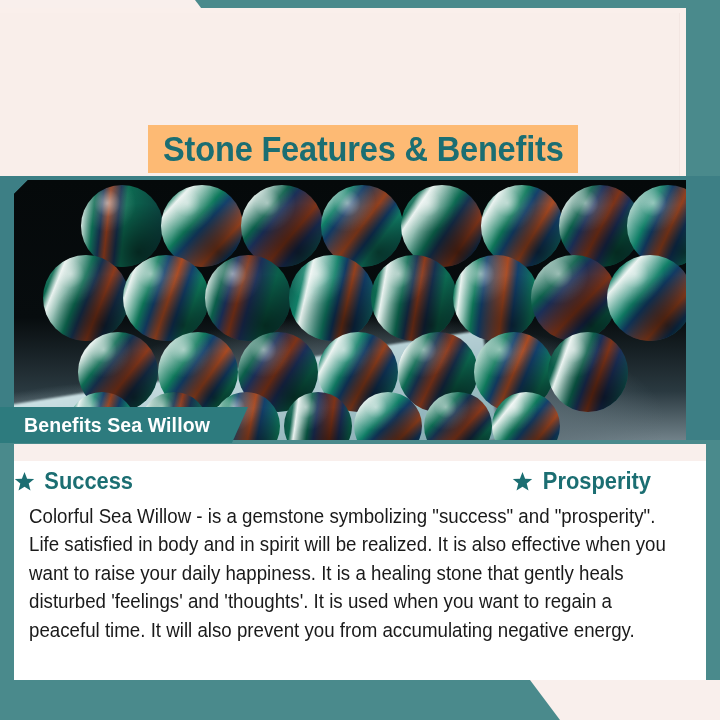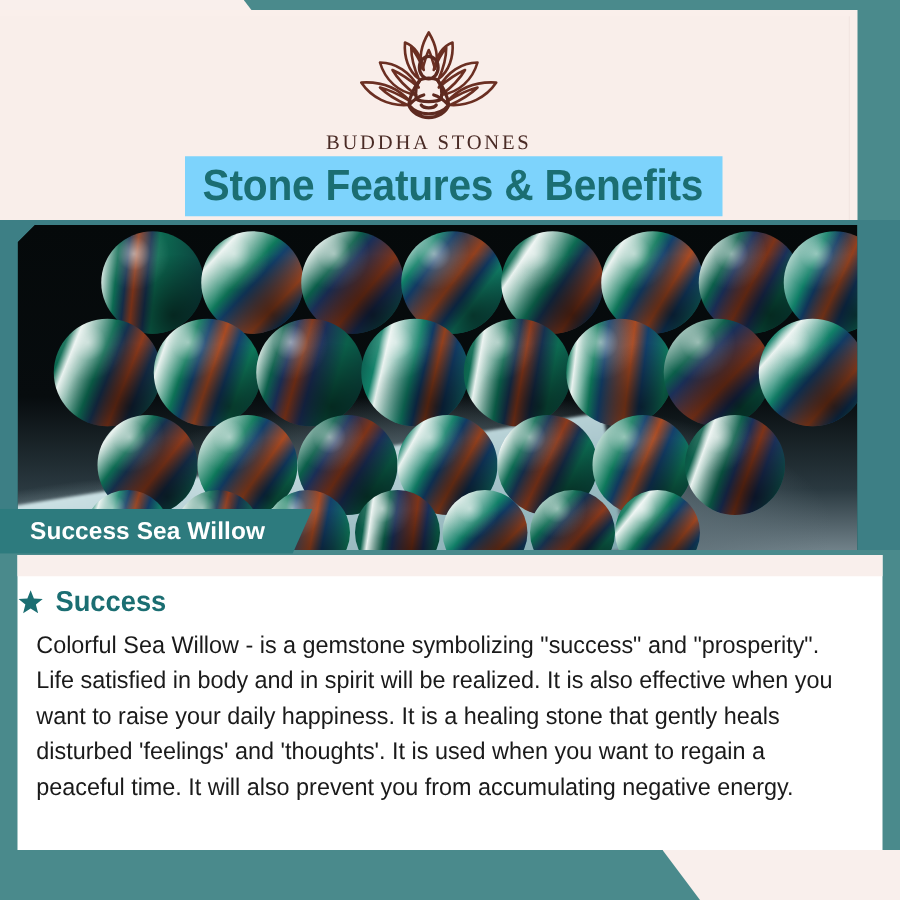--- a/index.html
+++ b/index.html
@@ -67,24 +67,24 @@
     letter-spacing: 2.2px;
     color: #4a2b26;
     text-align: center;
   }
 
   
   .title-band {
     position: absolute;
     left: 148px; top: 125px;
     width: 430px; height: 48px;
-    background: #7dd3fc;
+    background: #fdba74;
     display: flex;
     align-items: center;
-    justify-content: flex-end;
+    justify-content: center;
   }
   .title-text {
     font-family: "Liberation Sans Narrow", "Liberation Sans", sans-serif;
     font-weight: bold;
     font-size: 35px;
     letter-spacing: -0.2px;
     color: #1b6e72;
     transform: scaleX(0.93);
     white-space: nowrap;
   }
@@ -232,42 +232,20 @@
 </head>
 <body>
 
 <div id="poster">
 
   <div class="top-teal"></div>
   <div class="right-teal"></div>
   <div class="cream-panel"></div>
   <div class="cream-panel-inner"></div>
 
-  <div class="logo-wrap">
-    <svg class="logo-mark" viewBox="0 0 124 82">
-      <g fill="none" stroke="#6b2f22" stroke-width="2.1" stroke-linecap="round" stroke-linejoin="round">
-        <path d="M62 6 C56 16 54 26 57 35 C59 29 60 24 62 20 C64 24 65 29 67 35 C70 26 68 16 62 6 Z"></path>
-        <path d="M43 14 C42 26 46 37 54 43 C50 34 48 25 48 18 C52 23 55 29 58 36 C56 25 51 17 43 14 Z"></path>
-        <path d="M81 14 C82 26 78 37 70 43 C74 34 76 25 76 18 C72 23 69 29 66 36 C68 25 73 17 81 14 Z"></path>
-        <path d="M23 30 C27 44 38 54 52 56 C44 50 37 43 33 36 C40 39 47 44 54 50 C47 38 36 30 23 30 Z"></path>
-        <path d="M101 30 C97 44 86 54 72 56 C80 50 87 43 91 36 C84 39 77 44 70 50 C77 38 88 30 101 30 Z"></path>
-        <path d="M8 46 C16 58 30 65 45 64 C36 60 28 55 23 50 C31 52 39 56 47 61 C37 50 23 45 8 46 Z"></path>
-        <path d="M116 46 C108 58 94 65 79 64 C88 60 96 55 101 50 C93 52 85 56 77 61 C87 50 101 45 116 46 Z"></path>
-      </g>
-      <g fill="none" stroke="#5e2a20" stroke-width="2.6" stroke-linecap="round" stroke-linejoin="round">
-        <ellipse cx="62" cy="34" rx="7.5" ry="9"></ellipse>
-        <path d="M55 44 C50 50 47 57 46 64 C50 60 54 57 58 56"></path>
-        <path d="M69 44 C74 50 77 57 78 64 C74 60 70 57 66 56"></path>
-        <path d="M55 44 C58 42 66 42 69 44 C72 48 73 54 72 59 C69 62 55 62 52 59 C51 54 52 48 55 44 Z"></path>
-        <path d="M46 64 C48 70 55 74 62 74 C69 74 76 70 78 64 C74 69 68 71 62 71 C56 71 50 69 46 64 Z"></path>
-        <path d="M56 64 C58 67 66 67 68 64"></path>
-      </g>
-    </svg>
-    <div class="logo-word">BUDDHA STONES</div>
-  </div>
 
   <div class="title-band">
     <div class="title-text">Stone Features &amp; Benefits</div>
   </div>
 
   <div class="photo-frame">
     <div class="photo">
       <div class="photo-bg"></div>
       <div class="tabletop"></div>
       <div id="beads">
@@ -359,32 +337,38 @@
             <div class="stripe" style="background: linear-gradient(132deg, rgb(10, 43, 51) 0%, rgb(13, 107, 82) 12%, rgb(233, 242, 239) 17%, rgb(13, 107, 82) 34%, rgb(23, 49, 79) 41%, rgb(140, 58, 28) 55%, rgb(23, 49, 79) 64%, rgb(13, 107, 82) 70%, rgb(10, 43, 51) 100%);"></div>
           </div>
           <div class="bead" style="width: 68px; height: 68px; left: 478px; top: 212px; z-index: 13;">
             <div class="stripe" style="background: linear-gradient(129deg, rgb(7, 32, 42) 0%, rgb(15, 122, 92) 25%, rgb(233, 242, 239) 30%, rgb(15, 122, 92) 44%, rgb(20, 64, 107) 51%, rgb(168, 74, 34) 64%, rgb(20, 64, 107) 73%, rgb(15, 122, 92) 84%, rgb(7, 32, 42) 100%);"></div>
           </div>
         </div>
     </div>
   </div>
 
   <div class="photo-label">
-    <span class="photo-label-text">Success Sea Willow</span>
+    <span class="photo-label-text">Benefits Sea Willow</span>
   </div>
 
   <div class="content-frame">
     <div class="content-card">
       <div class="card-top-tint"></div>
       <div class="benefits" id="benefits">
           <div class="benefit">
             <svg class="star" viewBox="0 0 21 20">
               <path d="M10.5 0.6 L13.1 7.2 L20.2 7.6 L14.7 12.1 L16.5 19 L10.5 15.2 L4.5 19 L6.3 12.1 L0.8 7.6 L7.9 7.2 Z" fill="#1b6e72"></path>
             </svg>
             <span class="benefit-label">Success</span>
           </div>
+          <div class="benefit">
+            <svg class="star" viewBox="0 0 21 20">
+              <path d="M10.5 0.6 L13.1 7.2 L20.2 7.6 L14.7 12.1 L16.5 19 L10.5 15.2 L4.5 19 L6.3 12.1 L0.8 7.6 L7.9 7.2 Z" fill="#1b6e72"></path>
+            </svg>
+            <span class="benefit-label">Prosperity</span>
+          </div>
         </div>
       <div class="body-text">Colorful Sea Willow - is a gemstone symbolizing "success" and "prosperity". Life satisfied in body and in spirit will be realized. It is also effective when you want to raise your daily happiness. It is a healing stone that gently heals disturbed 'feelings' and 'thoughts'. It is used when you want to regain a peaceful time. It will also prevent you from accumulating negative energy.</div>
     </div>
     <div class="content-bottom-cut"></div>
   </div>
 
 </div>
 
 </body></html>

